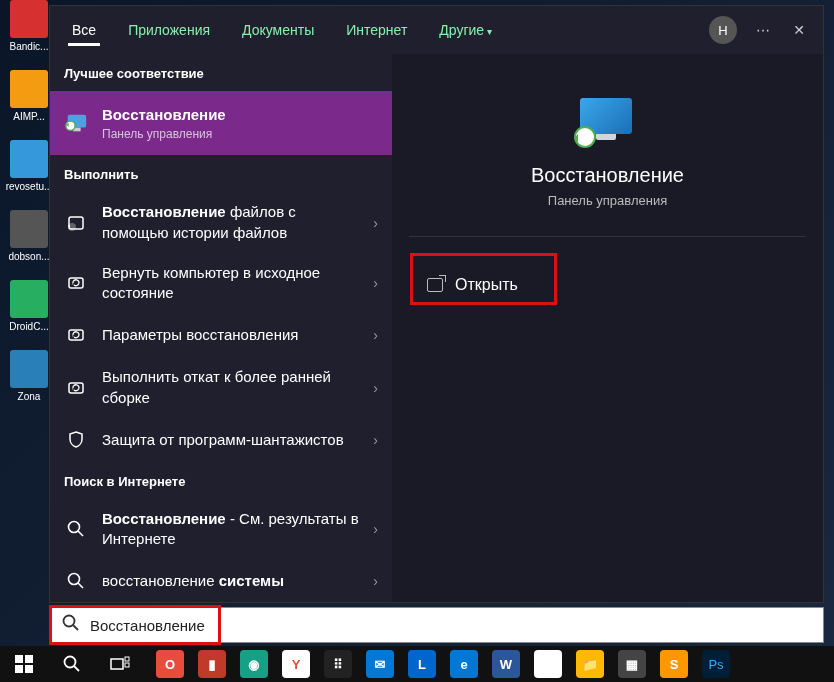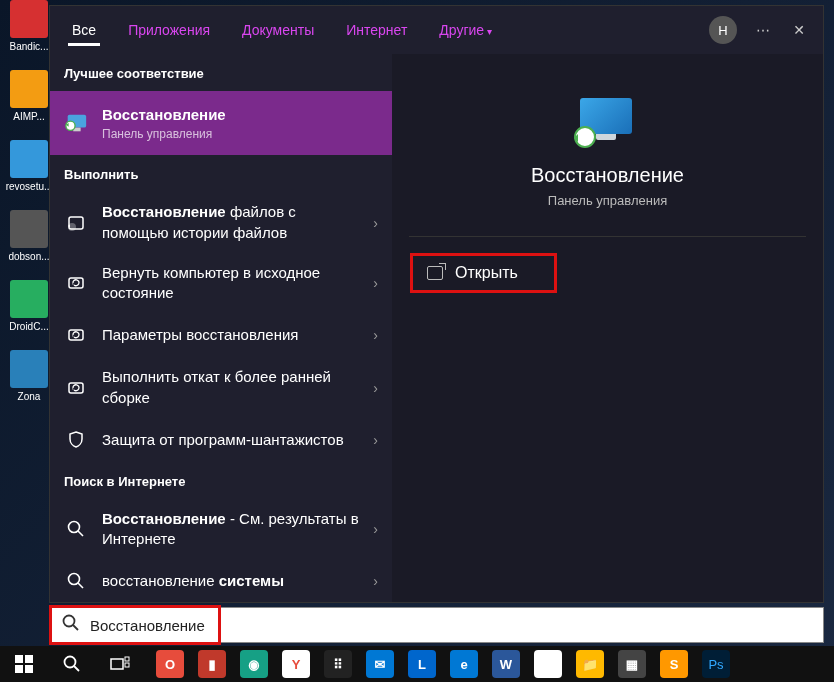--- a/index.html
+++ b/index.html
@@ -6,21 +6,21 @@
 body { width: 834px; height: 682px; background: #1a1a2e; overflow: hidden; position: relative; }
 
 .desktop { position: absolute; inset: 0; background: linear-gradient(135deg, #0a1628 0%, #1a2840 100%); }
 .desktop-icons { position: absolute; left: 9px; top: 0; display: flex; flex-direction: column; gap: 18px; justify-content: flex-end; }
 .desktop-icon { width: 40px; display: flex; flex-direction: column; align-items: center; gap: 3px; }
 .desktop-icon .icn { width: 38px; height: 38px; border-radius: 3px; display: flex; align-items: center; justify-content: center; font-size: 22px; }
 .desktop-icon .lbl { font-size: 10px; color: #fff; text-align: center; white-space: nowrap; overflow: hidden; text-overflow: ellipsis; width: 48px; }
 
 .search-panel { position: absolute; left: 49px; top: 5px; width: 775px; height: 598px; background: #1f1f2e; border: 1px solid #333; color: #fff; display: flex; flex-direction: column; }
 .tabs { display: flex; align-items: center; height: 48px; padding: 0 8px; gap: 4px; }
-.tab { padding: 8px 14px; font-size: 14px; color: #d946ef; cursor: pointer; position: relative; }
+.tab { padding: 8px 14px; font-size: 14px; color: #86efac; cursor: pointer; position: relative; }
 .tab.active { color: #fff; }
 .tab.active::after { content: ''; position: absolute; left: 10px; right: 10px; bottom: 0; height: 3px; background: #fff; }
 .tab-dd::after { content: ' ▾'; font-size: 10px; }
 .tabs-spacer { flex: 1; }
 .user-badge { width: 28px; height: 28px; border-radius: 50%; background: #555; display: flex; align-items: center; justify-content: center; font-size: 13px; margin: 0 6px; }
 .hdr-btn { width: 32px; height: 32px; display: flex; align-items: center; justify-content: center; color: #ccc; cursor: pointer; font-size: 14px; }
 
 .content { flex: 1; display: flex; overflow: hidden; }
 .left { width: 342px; background: #1f1f2e; overflow-y: auto; }
 .right { flex: 1; background: #1a1a26; padding: 24px 0 0 0; display: flex; flex-direction: column; align-items: center; }
@@ -35,21 +35,21 @@
 .result-item .arrow { color: #999; font-size: 14px; flex-shrink: 0; }
 
 .preview-icon { width: 56px; height: 48px; margin-top: 20px; position: relative; }
 .monitor { width: 52px; height: 36px; background: linear-gradient(135deg, #3ba7e8, #1a6fb8); border-radius: 3px; position: relative; }
 .monitor::after { content: ''; position: absolute; bottom: -6px; left: 50%; transform: translateX(-50%); width: 20px; height: 6px; background: #cfd6dc; border-radius: 0 0 2px 2px; }
 .clock-badge { position: absolute; bottom: -2px; left: -6px; width: 22px; height: 22px; border-radius: 50%; background: #fff; border: 2px solid #4caf50; }
 .clock-badge::before { content: ''; position: absolute; left: -6px; top: 6px; border: 4px solid transparent; border-right-color: #4caf50; }
 .preview-title { margin-top: 18px; font-size: 20px; font-weight: 400; }
 .preview-sub { margin-top: 6px; font-size: 13px; color: #bbb; }
 .divider { width: 92%; height: 1px; background: #333; margin-top: 28px; }
-.open-btn { margin-top: 16px; align-self: flex-start; margin-left: 18px; display: flex; align-items: center; gap: 12px; padding: 8px 36px 8px 14px; border: 3px solid #d11; cursor: pointer; }
+.open-btn { margin-top: 16px; align-self: flex-start; margin-left: 18px; display: flex; align-items: center; gap: 12px; padding: 20px 36px 8px 14px; border: 3px solid #d11; cursor: pointer; }
 .open-icon { width: 16px; height: 14px; position: relative; }
 .open-icon::before { content: ''; position: absolute; inset: 0; border: 1.5px solid #bbb; border-radius: 2px; }
 .open-icon::after { content: ''; position: absolute; top: -3px; right: -3px; width: 6px; height: 6px; border-top: 1.5px solid #bbb; border-right: 1.5px solid #bbb; }
 
 .search-bar { position: absolute; left: 49px; top: 607px; width: 775px; height: 36px; background: #fff; border: 1px solid #888; display: flex; align-items: center; padding: 0 12px; gap: 10px; }
 .search-bar .mag { font-size: 18px; color: #333; }
 .search-bar input { flex: 1; border: none; outline: none; font-size: 15px; color: #222; }
 .search-hl { position: absolute; left: 49px; top: 605px; width: 172px; height: 40px; border: 3px solid #d11; pointer-events: none; }
 
 .taskbar { position: absolute; left: 0; right: 0; bottom: 0; height: 36px; background: #111; display: flex; align-items: center; padding: 0 4px; gap: 8px; }

